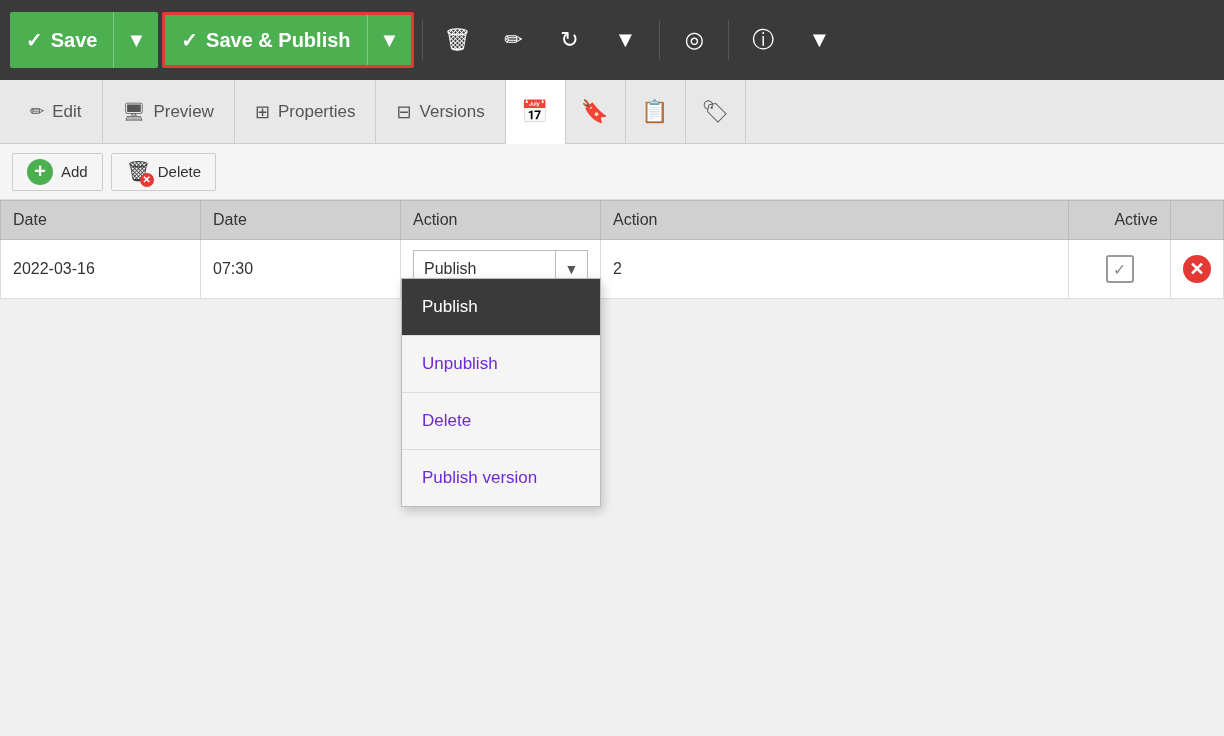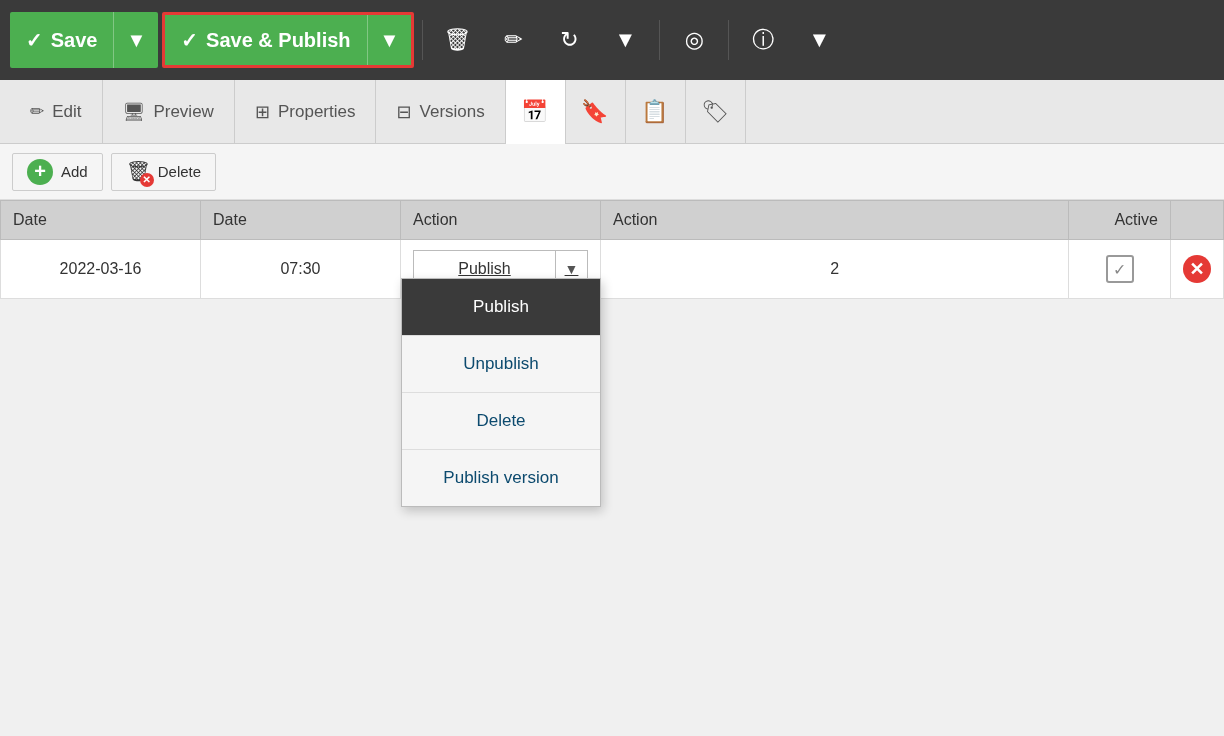--- a/index.html
+++ b/index.html
@@ -209,26 +209,24 @@
       font-weight: normal;
       color: #333;
     }
 
     tbody tr td {
       background: #fff;
       border: 1px solid #ddd;
       padding: 10px 12px;
       color: #333;
       vertical-align: middle;
-      text-align: center;
     }
 
     .action-cell {
       position: relative;
-      text-decoration: underline;
     }
 
     .action-select-wrapper {
       display: flex;
       align-items: center;
       border: 1px solid #bbb;
       background: white;
       height: 38px;
       cursor: pointer;
     }
@@ -257,21 +255,21 @@
       width: 200px;
       background: #f5f5f5;
       border: 1px solid #bbb;
       z-index: 100;
       box-shadow: 2px 4px 10px rgba(0,0,0,0.2);
     }
 
     .dropdown-item {
       padding: 18px 20px;
       font-size: 17px;
-      color: #0c4a6e;
+      color: #6d28d9;
       cursor: pointer;
       border-bottom: 1px solid #ddd;
     }
     .dropdown-item:last-child { border-bottom: none; }
     .dropdown-item.selected {
       background: #3a3a3a;
       color: white;
     }
 
     .active-cell {

